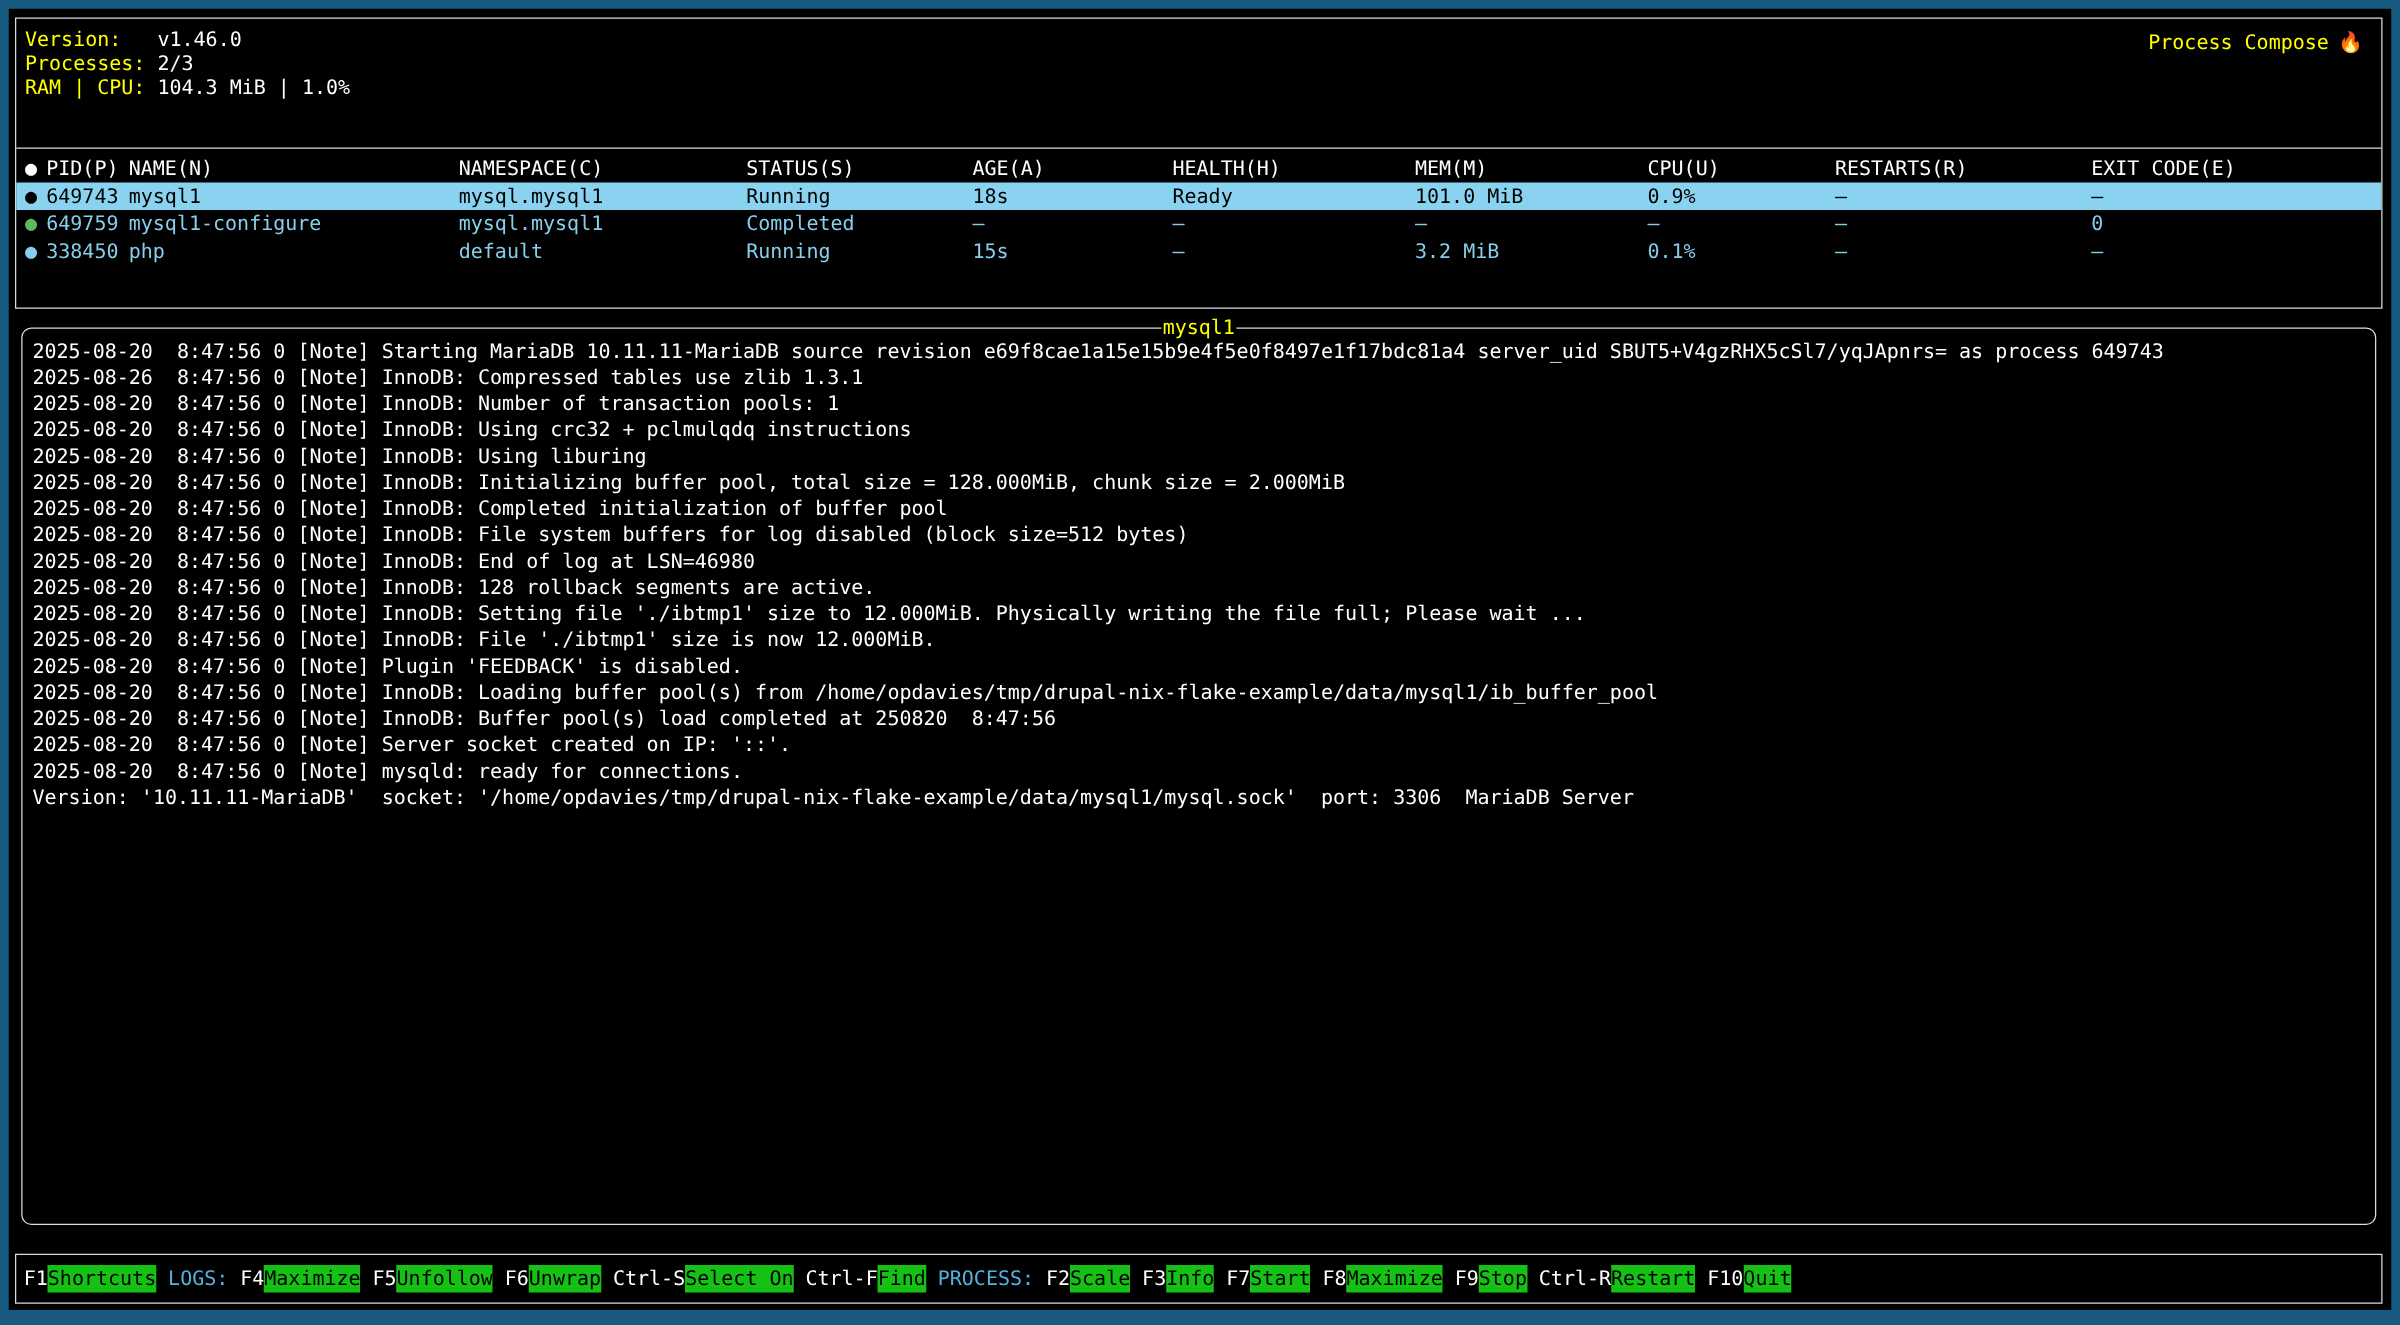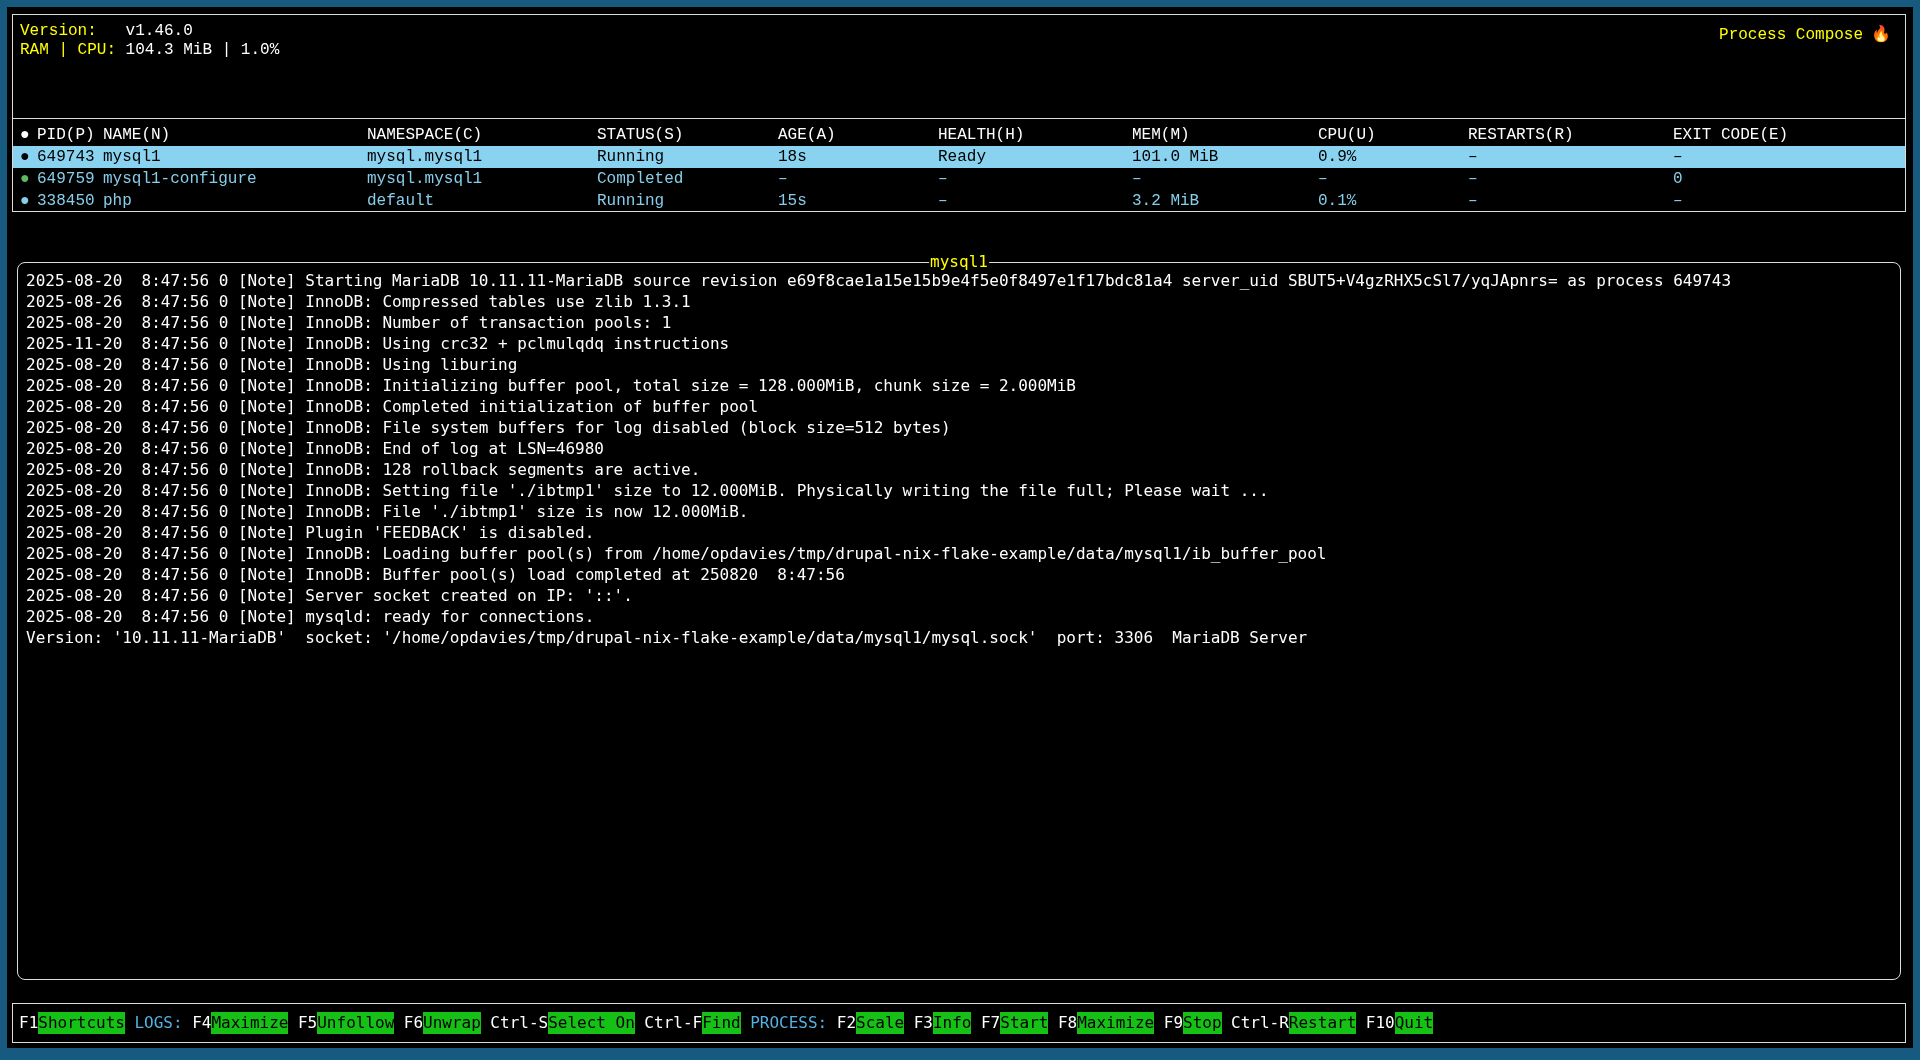--- a/index.html
+++ b/index.html
@@ -11,21 +11,21 @@
   }
   *{box-sizing:border-box;}
   html,body{margin:0;padding:0;}
   body{
     width:1920px;height:1060px;overflow:hidden;background:var(--frame-blue);
     font-family:"DejaVu Sans Mono","Liberation Mono",monospace;font-size:16px;color:var(--text-white);
     position:relative;
   }
   .terminal{position:absolute;left:7px;top:7px;width:1906px;height:1041px;background:var(--bg);}
   .panel{position:absolute;border:1px solid var(--border);background:var(--bg);}
-  .panel-top{left:5px;top:7px;width:1894px;height:198px;font-family:Liberation Mono, monospace;}
+  .panel-top{left:5px;top:7px;width:1894px;height:233px;}
   .panel-log{left:10px;top:255px;width:1884px;height:718px;border-radius:8px;}
   .panel-hint{left:5px;top:996px;width:1894px;height:40px;display:flex;align-items:center;padding:0 6px;column-gap:9.5px;white-space:nowrap;overflow:hidden;}
 
   
   .info-section{position:relative;height:104px;padding:7px 0 0 7px;border-bottom:1px solid var(--border);}
   .info-line{line-height:19px;white-space:pre;}
   .info-label{display:inline-block;width:11ch;color:var(--accent-yellow);}
   .info-value{color:var(--text-white);}
   .brand{position:absolute;top:9px;right:14px;color:var(--accent-yellow);margin-left:18px;}
   .brand .flame{margin-left:8px;}
@@ -63,20 +63,21 @@
 <body>
 
 <div class="terminal">
 
   <div class="panel panel-top">
     <div class="info-section">
       <div id="info-lines">
   <div class="info-line"><span class="info-label">Version:</span><span class="info-value">v1.46.0</span></div>
 
 
+  <div class="info-line"><span class="info-label">Processes:</span><span class="info-value">2/3</span></div>
 
   <div class="info-line"><span class="info-label">RAM | CPU:</span><span class="info-value">104.3 MiB | 1.0%</span></div>
 </div>
       <div class="brand">
         <span>Process Compose</span><span class="flame">🔥</span>
       </div>
     </div>
     <div class="table-section">
       <div class="trow thead" id="table-header-row">
         <span class="c-dot dot-white">●</span>
@@ -149,21 +150,21 @@
 
   <div class="panel panel-log">
     <div class="log-title">mysql1</div>
     <div id="log-lines">
   <div class="log-line">2025-08-20  8:47:56 0 [Note] Starting MariaDB 10.11.11-MariaDB source revision e69f8cae1a15e15b9e4f5e0f8497e1f17bdc81a4 server_uid SBUT5+V4gzRHX5cSl7/yqJApnrs= as process 649743</div>
 
   <div class="log-line">2025-08-26  8:47:56 0 [Note] InnoDB: Compressed tables use zlib 1.3.1</div>
 
   <div class="log-line">2025-08-20  8:47:56 0 [Note] InnoDB: Number of transaction pools: 1</div>
 
-  <div class="log-line">2025-11-20  8:47:56 0 [Note] InnoDB: Using crc32 + pclmulqdq instructions</div>
+  <div class="log-line">2025-08-20  8:47:56 0 [Note] InnoDB: Using crc32 + pclmulqdq instructions</div>
 
   <div class="log-line">2025-08-20  8:47:56 0 [Note] InnoDB: Using liburing</div>
 
   <div class="log-line">2025-08-20  8:47:56 0 [Note] InnoDB: Initializing buffer pool, total size = 128.000MiB, chunk size = 2.000MiB</div>
 
   <div class="log-line">2025-08-20  8:47:56 0 [Note] InnoDB: Completed initialization of buffer pool</div>
 
   <div class="log-line">2025-08-20  8:47:56 0 [Note] InnoDB: File system buffers for log disabled (block size=512 bytes)</div>
 
   <div class="log-line">2025-08-20  8:47:56 0 [Note] InnoDB: End of log at LSN=46980</div>

